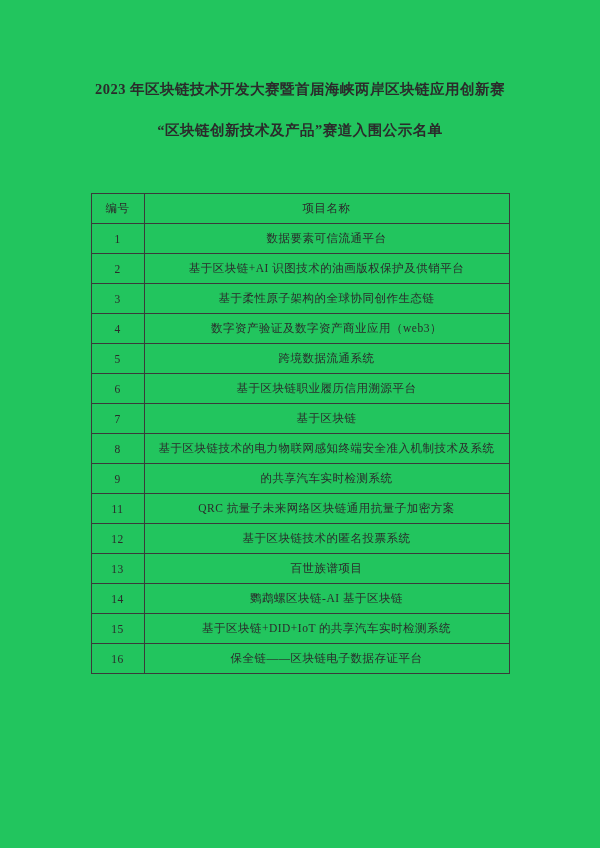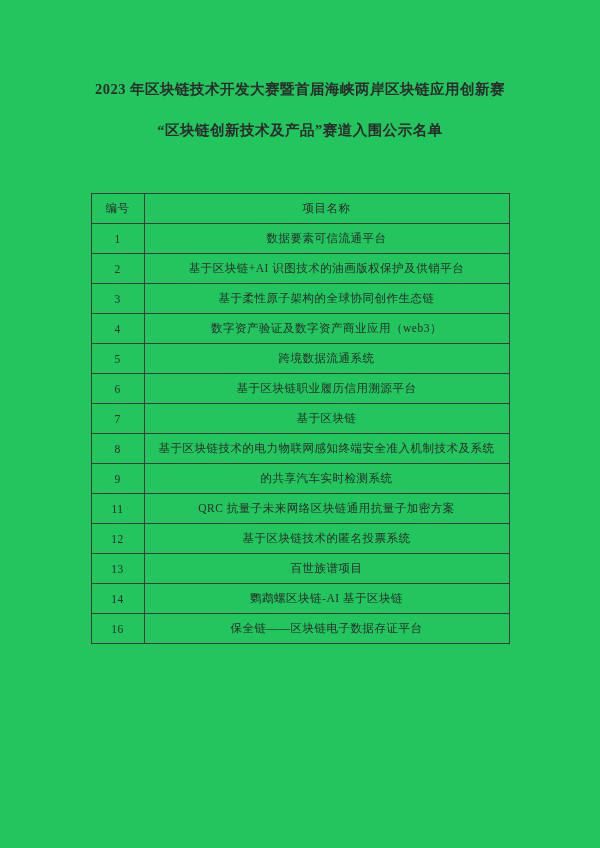--- a/index.html
+++ b/index.html
@@ -111,18 +111,22 @@
         </tr>
         <tr>
           <td class="col-no">13</td>
           <td class="col-name">百世族谱项目</td>
         </tr>
         <tr>
           <td class="col-no">14</td>
           <td class="col-name">鹦鹉螺区块链-AI 基于区块链</td>
         </tr>
         <tr>
+          <td class="col-no">15</td>
+          <td class="col-name">基于区块链+DID+IoT 的共享汽车实时检测系统</td>
+        </tr>
+        <tr>
           <td class="col-no">16</td>
           <td class="col-name">保全链——区块链电子数据存证平台</td>
         </tr>
       </tbody>
   </table>
 </div>
 
 </body></html>

